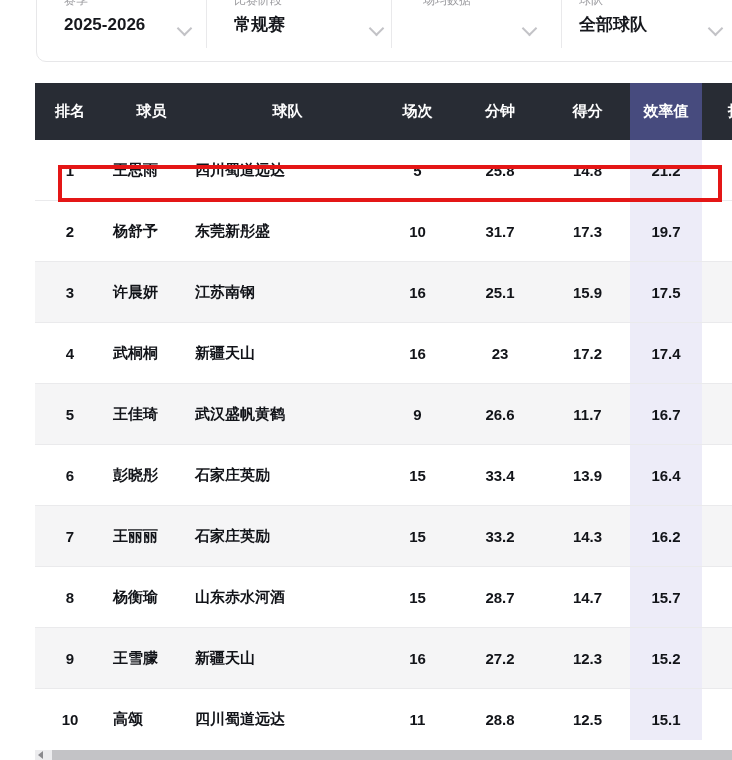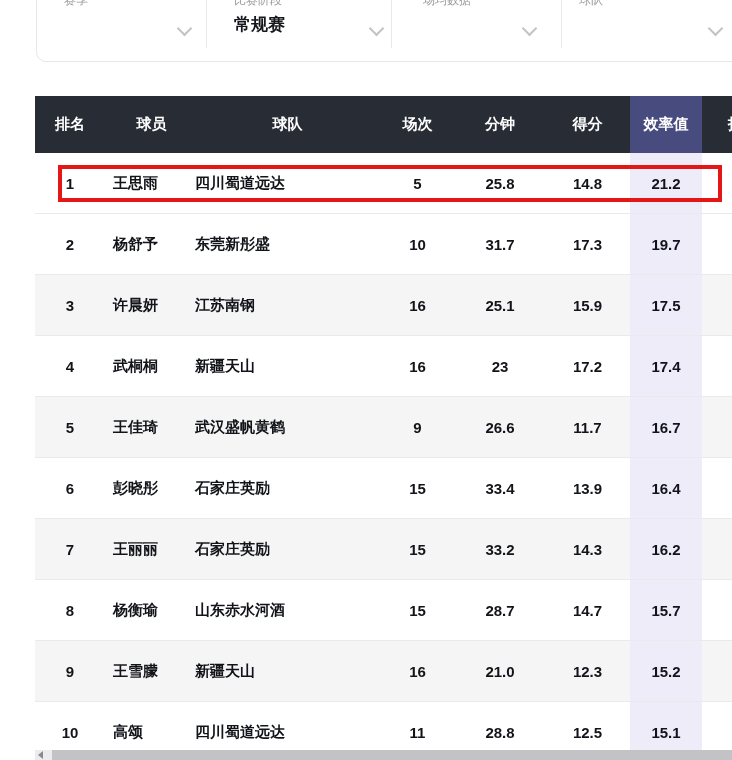--- a/index.html
+++ b/index.html
@@ -20,21 +20,21 @@
   .filter-item .fvalue{font-size:17px;font-weight:700;color:#16181d;line-height:24px;margin-top:6px;display:block;}
   .chev{
     position:absolute;right:0;top:30px;width:9px;height:9px;
     border-right:2px solid #c3c3c7;border-bottom:2px solid #c3c3c7;
     transform:rotate(45deg);
   }
   .fdivider{position:absolute;top:0;width:1px;height:61px;background:#e9e9eb;}
 
   
   .table-wrap{
-    position:absolute;left:35px;top:96px;width:697px;height:657px;
+    position:absolute;left:35px;top:83px;width:697px;height:657px;
     overflow:hidden;background:#fca5a5;
   }
   table{border-collapse:collapse;table-layout:fixed;width:787px;}
   col.c-rank{width:70px}col.c-player{width:85px}col.c-team{width:190px}
   col.c-games{width:75px}col.c-min{width:90px}col.c-pts{width:85px}
   col.c-eff{width:72px}col.c-next{width:120px}
 
   thead th{
     background:#282c34;color:#ffffff;font-size:15px;font-weight:700;
     height:57px;padding:0;white-space:nowrap;
@@ -78,39 +78,41 @@
   .hscroll .thumb{
     position:absolute;left:17px;top:0;width:680px;height:10px;background:#c3c3c6;
   }
 </style>
 </head>
 <body>
 
 <div class="filter-panel">
   <div class="filter-item" style="left:27px;width:126px;">
     <span class="flabel">赛季</span>
+    <span class="fvalue">2025-2026</span>
     <span class="chev"></span>
   </div>
   <div class="fdivider" style="left:169px;"></div>
 
   <div class="filter-item" style="left:197px;width:148px;">
     <span class="flabel">比赛阶段</span>
     <span class="fvalue">常规赛</span>
     <span class="chev"></span>
   </div>
   <div class="fdivider" style="left:354px;"></div>
 
   <div class="filter-item" style="left:386px;width:112px;">
     <span class="flabel">场均数据</span>
     <span class="chev"></span>
   </div>
   <div class="fdivider" style="left:524px;"></div>
 
   <div class="filter-item" style="left:542px;width:142px;">
     <span class="flabel">球队</span>
+    <span class="fvalue">全部球队</span>
     <span class="chev"></span>
   </div>
 </div>
 
 <div class="table-wrap">
   <table>
     <colgroup>
       <col class="c-rank">
         <col class="c-player">
         <col class="c-team">
@@ -211,21 +213,21 @@
           <td>28.7</td>
           <td>14.7</td>
           <td class="td-eff">15.7</td>
           <td></td>
         </tr>
         <tr>
           <td>9</td>
           <td class="al td-player">王雪朦</td>
           <td class="al td-team">新疆天山</td>
           <td>16</td>
-          <td>21.0</td>
+          <td>27.2</td>
           <td>12.3</td>
           <td class="td-eff">15.2</td>
           <td></td>
         </tr>
         <tr>
           <td>10</td>
           <td class="al td-player">高颂</td>
           <td class="al td-team">四川蜀道远达</td>
           <td>11</td>
           <td>28.8</td>

